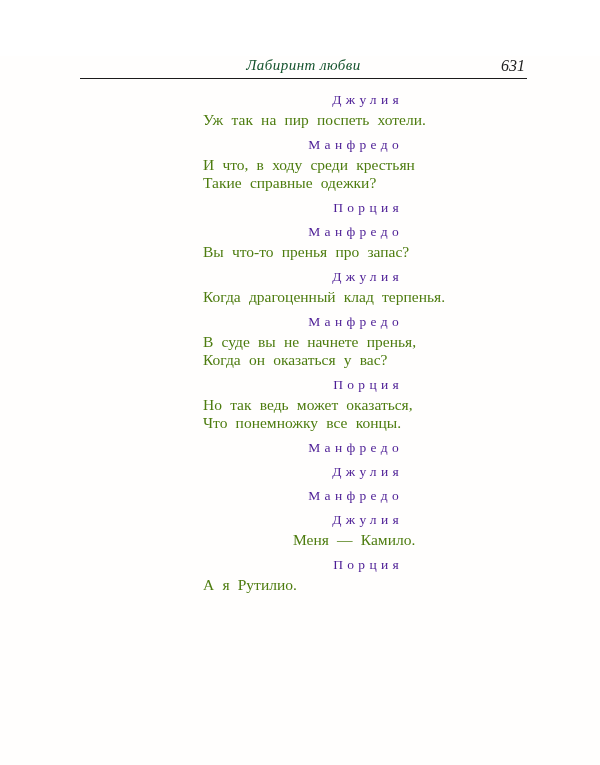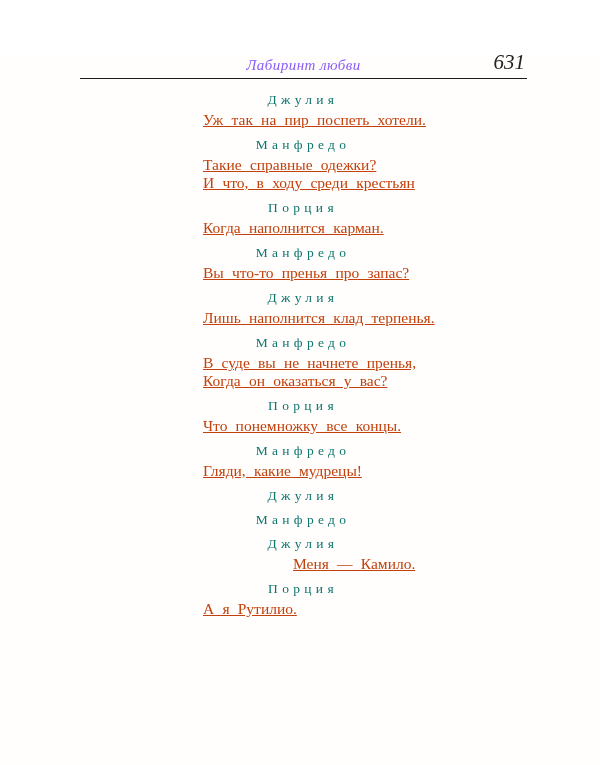--- a/index.html
+++ b/index.html
@@ -26,55 +26,54 @@
     margin: 56px 73px 0 80px;        
     border-bottom: 1.5px solid #1b1b1b;
     padding-bottom: 4px;
     text-align: center;
   }
   .header-title {
     font-style: italic;
     font-size: 15px;
     line-height: 17px;
     letter-spacing: 0.03em;
-    color: #8b5cf6;
+    color: #14532d;
   }
   .page-number {
     position: absolute;
     right: 2px;
     bottom: 3px;
     font-style: italic;
-    font-size: 21px;
+    font-size: 16px;
     color: #222;
   }
   
   .dialogue {
     margin-left: 203px;
     width: 200px;
     padding-top: 12px;
   }
   .speech {
     margin-bottom: 7px;
   }
   .speaker {
-    text-align: center;
+    text-align: right;
     white-space: nowrap;
     font-size: 13.5px;
     line-height: 17px;
     margin-bottom: 3px;
     letter-spacing: 0.32em;
-    color: #0f766e;
+    color: #4c1d95;
   }
   .line {
     white-space: nowrap;
     font-size: 15.5px;
     line-height: 18px;
     word-spacing: 0.28em;
-    color: #c2410c;
-    text-decoration: underline;
+    color: #4d7c0f;
   }
   .speech.indent .line {
     padding-left: 90px;
   }
 </style>
 </head>
 <body>
 
 <div class="page">
 
@@ -83,47 +82,46 @@
     <span class="page-number">631</span>
   </div>
 
   <div class="dialogue">
       <div class="speech">
         <div class="speaker">Джулия</div>
         <div class="line">Уж так на пир поспеть хотели.</div>
       </div>
       <div class="speech">
         <div class="speaker">Манфредо</div>
+        <div class="line">И что, в ходу среди крестьян</div>
         <div class="line">Такие справные одежки?</div>
-        <div class="line">И что, в ходу среди крестьян</div>
       </div>
       <div class="speech">
         <div class="speaker">Порция</div>
-        <div class="line">Когда наполнится карман.</div>
       </div>
       <div class="speech">
         <div class="speaker">Манфредо</div>
         <div class="line">Вы что-то пренья про запас?</div>
       </div>
       <div class="speech">
         <div class="speaker">Джулия</div>
-        <div class="line">Лишь наполнится клад терпенья.</div>
+        <div class="line">Когда драгоценный клад терпенья.</div>
       </div>
       <div class="speech">
         <div class="speaker">Манфредо</div>
         <div class="line">В суде вы не начнете пренья,</div>
         <div class="line">Когда он оказаться у вас?</div>
       </div>
       <div class="speech">
         <div class="speaker">Порция</div>
+        <div class="line">Но так ведь может оказаться,</div>
         <div class="line">Что понемножку все концы.</div>
       </div>
       <div class="speech">
         <div class="speaker">Манфредо</div>
-        <div class="line">Гляди, какие мудрецы!</div>
       </div>
       <div class="speech">
         <div class="speaker">Джулия</div>
       </div>
       <div class="speech">
         <div class="speaker">Манфредо</div>
       </div>
       <div class="speech indent">
         <div class="speaker">Джулия</div>
         <div class="line">Меня — Камило.</div>

